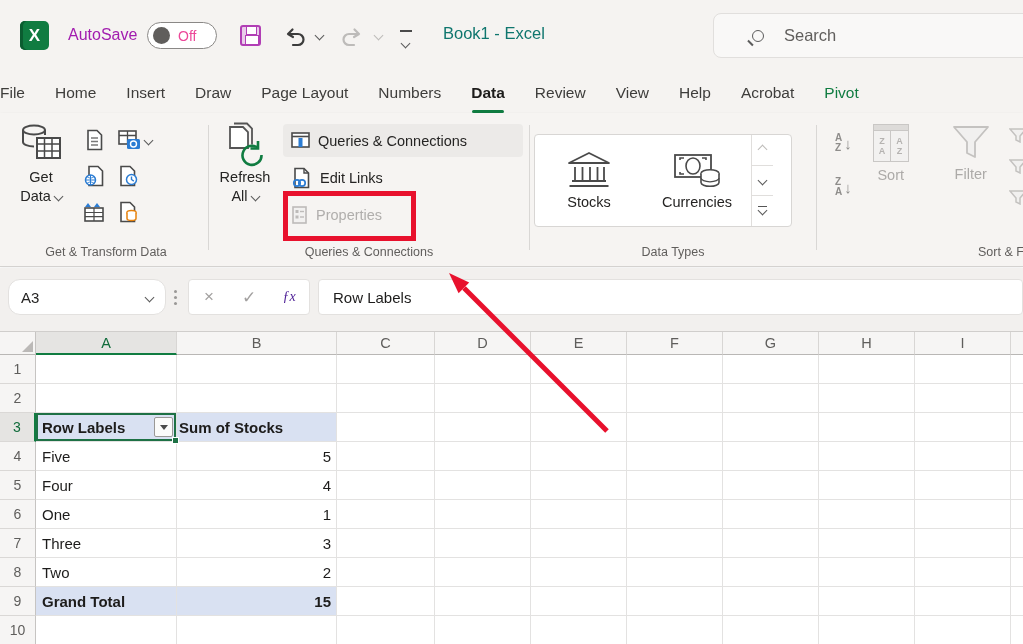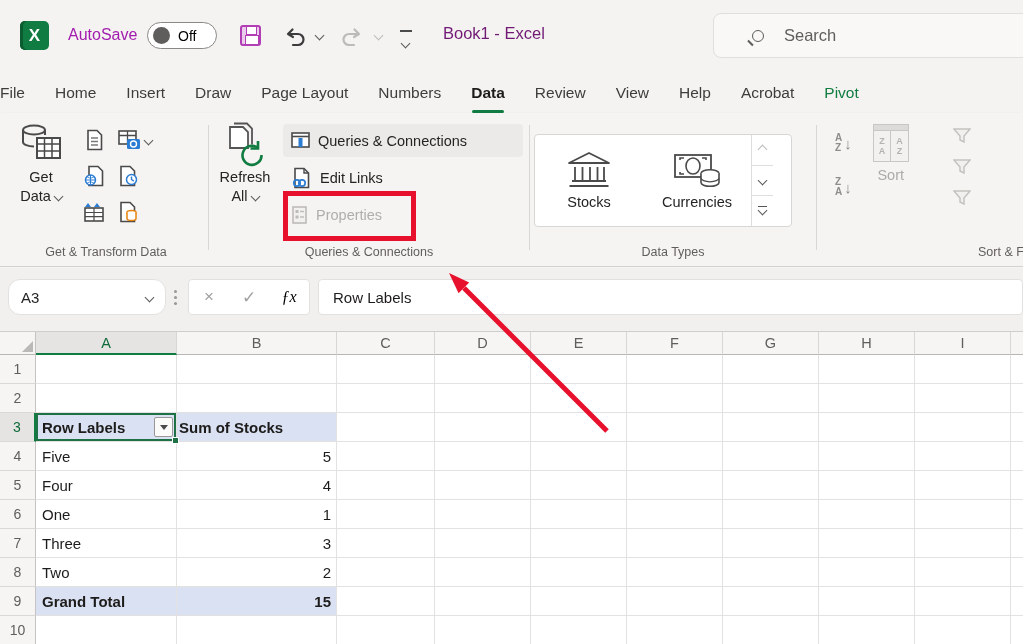--- a/index.html
+++ b/index.html
@@ -5,31 +5,31 @@
   *{box-sizing:border-box;margin:0;padding:0}
   body{width:1023px;height:644px;overflow:hidden;font-family:"Liberation Sans","DejaVu Sans",sans-serif;background:#fff}
   .app{position:relative;width:1023px;height:644px;overflow:hidden;background:#fff}
 
   
   .titlebar{position:absolute;left:0;top:0;width:1023px;height:72px;background:#f5f3f1}
   .xlogo{position:absolute;left:20px;top:21px;width:29px;height:29px;background:#107C41;border-radius:5px;color:#fff;font-weight:bold;font-size:17px;display:flex;align-items:center;justify-content:center;box-shadow:inset 3px 0 0 #0b5c30}
   .autosave-lab{position:absolute;left:68px;top:26px;font-size:16px;color:#a21caf}
   .toggle{position:absolute;left:147px;top:22px;width:70px;height:27px;border:1px solid #8a8886;border-radius:14px;background:#fff;display:flex;align-items:center}
   .knob{width:17px;height:17px;border-radius:50%;background:#605e5c;margin-left:5px}
-  .toggle-state{font-size:14px;color:#000000;margin-left:8px}
+  .toggle-state{font-size:14px;color:#ec4899;margin-left:8px}
   .saveicon{position:absolute;left:240px;top:25px;width:21px;height:21px;border:2px solid #b13eb5;border-radius:3px;background:#e9cdea}
   .saveicon::before{content:'';position:absolute;left:4px;top:-1px;width:9px;height:7px;background:#fff;border:1.5px solid #b13eb5}
   .saveicon::after{content:'';position:absolute;left:2.5px;bottom:-1px;width:12px;height:8px;background:#fff;border:1.5px solid #b13eb5}
   .tb-btn{position:absolute;background:none;border:none;cursor:pointer}
   .cv{display:inline-block;width:7px;height:7px;border-right:1.7px solid #5a5a5a;border-bottom:1.7px solid #5a5a5a;transform:rotate(45deg)}
   .cv.light{border-color:#bdbbb9}
   .qat{position:absolute;left:400px;top:30px;width:12px}
   .qat .bar{width:12px;border-top:2px solid #4a4a4a;margin-bottom:1px}
   .qat .cv{margin-left:2px}
-  .win-title{position:absolute;left:443px;top:24px;font-size:16.5px;color:#701a75}
+  .win-title{position:absolute;left:443px;top:24px;font-size:16.5px;color:#0f766e}
   .search{position:absolute;left:713px;top:13px;width:330px;height:45px;background:#f9f8f7;border:1px solid #e1dfdd;border-radius:8px;display:flex;align-items:center;padding-left:38px;gap:20px}
   .mag{width:12px;height:12px;border:1.8px solid #5c5c5c;border-radius:50%;position:relative;flex:none}
   .mag::after{content:'';position:absolute;width:7px;height:1.8px;background:#5c5c5c;left:-6px;bottom:-3px;transform:rotate(45deg)}
   .search-txt{font-size:16.5px;color:#605e5c}
 
   
   .tabrow{position:absolute;left:0;top:72px;width:1023px;height:41px;background:#f5f3f1;display:flex;align-items:stretch;gap:30px}
   .tab{position:relative;display:flex;align-items:center;font-size:15.5px;color:#3e3d3b;white-space:nowrap;cursor:pointer}
   .tab.active{font-weight:bold;color:#1d1c1b}
   .tab.active::after{content:'';position:absolute;left:1px;right:1px;bottom:0;height:3px;background:#107C41;border-radius:2px}
@@ -67,21 +67,21 @@
   .sorticon .cols div:first-child{border-right:1px solid #c9c7c5}
   .edgefrags{display:flex;flex-direction:column;gap:16px;margin-left:10px;margin-top:8px}
 
   
   .fbar{position:absolute;left:0;top:268px;width:1023px;height:64px;background:#f2f0ee;border-bottom:1px solid #d0cecc}
   .namebox{position:absolute;left:8px;top:11px;width:158px;height:36px;background:#fff;border:1px solid #e3e1df;border-radius:12px;display:flex;align-items:center;padding:0 12px;font-size:15px;color:#252423;cursor:pointer}
   .namebox .cv{margin-left:auto}
   .kebab{position:absolute;left:174px;top:22px;width:3px;height:3px;border-radius:50%;background:#9a9896;box-shadow:0 6px 0 #9a9896,0 12px 0 #9a9896}
   .fxbox{position:absolute;left:188px;top:11px;width:122px;height:36px;background:#fff;border:1px solid #e3e1df;border-radius:4px;display:flex;align-items:center}
   .fxbox .fb{flex:1;text-align:center;font-size:17px;color:#a3a1a0;cursor:pointer}
-  .fxbox .fb.fx{color:#000000;font-style:italic;font-family:"Liberation Serif","DejaVu Serif",serif;font-size:16px}
+  .fxbox .fb.fx{color:#4c1d95;font-style:italic;font-family:"Liberation Serif","DejaVu Serif",serif;font-size:14px}
   .ffield{position:absolute;left:318px;top:11px;width:705px;height:36px;background:#fff;border:1px solid #e3e1df;border-radius:4px;display:flex;align-items:center;padding:0 14px;font-size:15px;color:#1d1c1b;cursor:text}
 
   
   .grid{position:absolute;left:0;top:332px;width:1023px;height:312px;background:#fff}
   .chrow{display:flex;height:23px}
   .corner{width:36px;height:23px;background:#f6f5f4;border-right:1px solid #c6c4c2;border-bottom:1px solid #b9b7b5;position:relative;flex:none}
   .corner::after{content:'';position:absolute;right:2px;bottom:2px;border-left:11px solid transparent;border-bottom:11px solid #bbb9b7}
   .ch{height:23px;background:#f6f5f4;border-right:1px solid #d8d6d4;border-bottom:1px solid #b9b7b5;display:flex;align-items:center;justify-content:center;font-size:14.5px;color:#5f5e5c;flex:none;cursor:pointer}
   .ch.sel{background:#e5e4e2;color:#0f6b3a;border-bottom:2px solid #107C41}
   .grow{display:flex;height:29px}
@@ -340,20 +340,26 @@
                 </div>
                 <div>
                   <span>A</span>
                   <span>Z</span>
                 </div>
               </div>
           </div>
           <span style="margin-top:4px">Sort</span>
         </div>
         <div class="rdiv" style="margin:2px 10px 6px"></div>
+        <div class="bigbtn dis" style="width:56px;margin-top:4px">
+          <svg width="40" height="38" viewBox="0 0 40 38">
+              <path d="M3 3 H37 L24 18 V33 L16 29 V18 Z" fill="#f1f0ef" stroke="#c4c2c0" stroke-width="1.8" stroke-linejoin="round"></path>
+            </svg>
+          <span style="margin-top:3px">Filter</span>
+        </div>
         <div class="edgefrags">
           <svg width="18" height="15" viewBox="0 0 18 15">
               <path d="M1 1 H17 L11 8 V14 L7 12 V8 Z" fill="#f1f0ef" stroke="#c4c2c0" stroke-width="1.5"></path>
             </svg>
           <svg width="18" height="15" viewBox="0 0 18 15">
               <path d="M1 1 H17 L11 8 V14 L7 12 V8 Z" fill="#f1f0ef" stroke="#c4c2c0" stroke-width="1.5"></path>
             </svg>
           <svg width="18" height="15" viewBox="0 0 18 15">
               <path d="M1 1 H17 L11 8 V14 L7 12 V8 Z" fill="#f1f0ef" stroke="#c4c2c0" stroke-width="1.5"></path>
             </svg>

